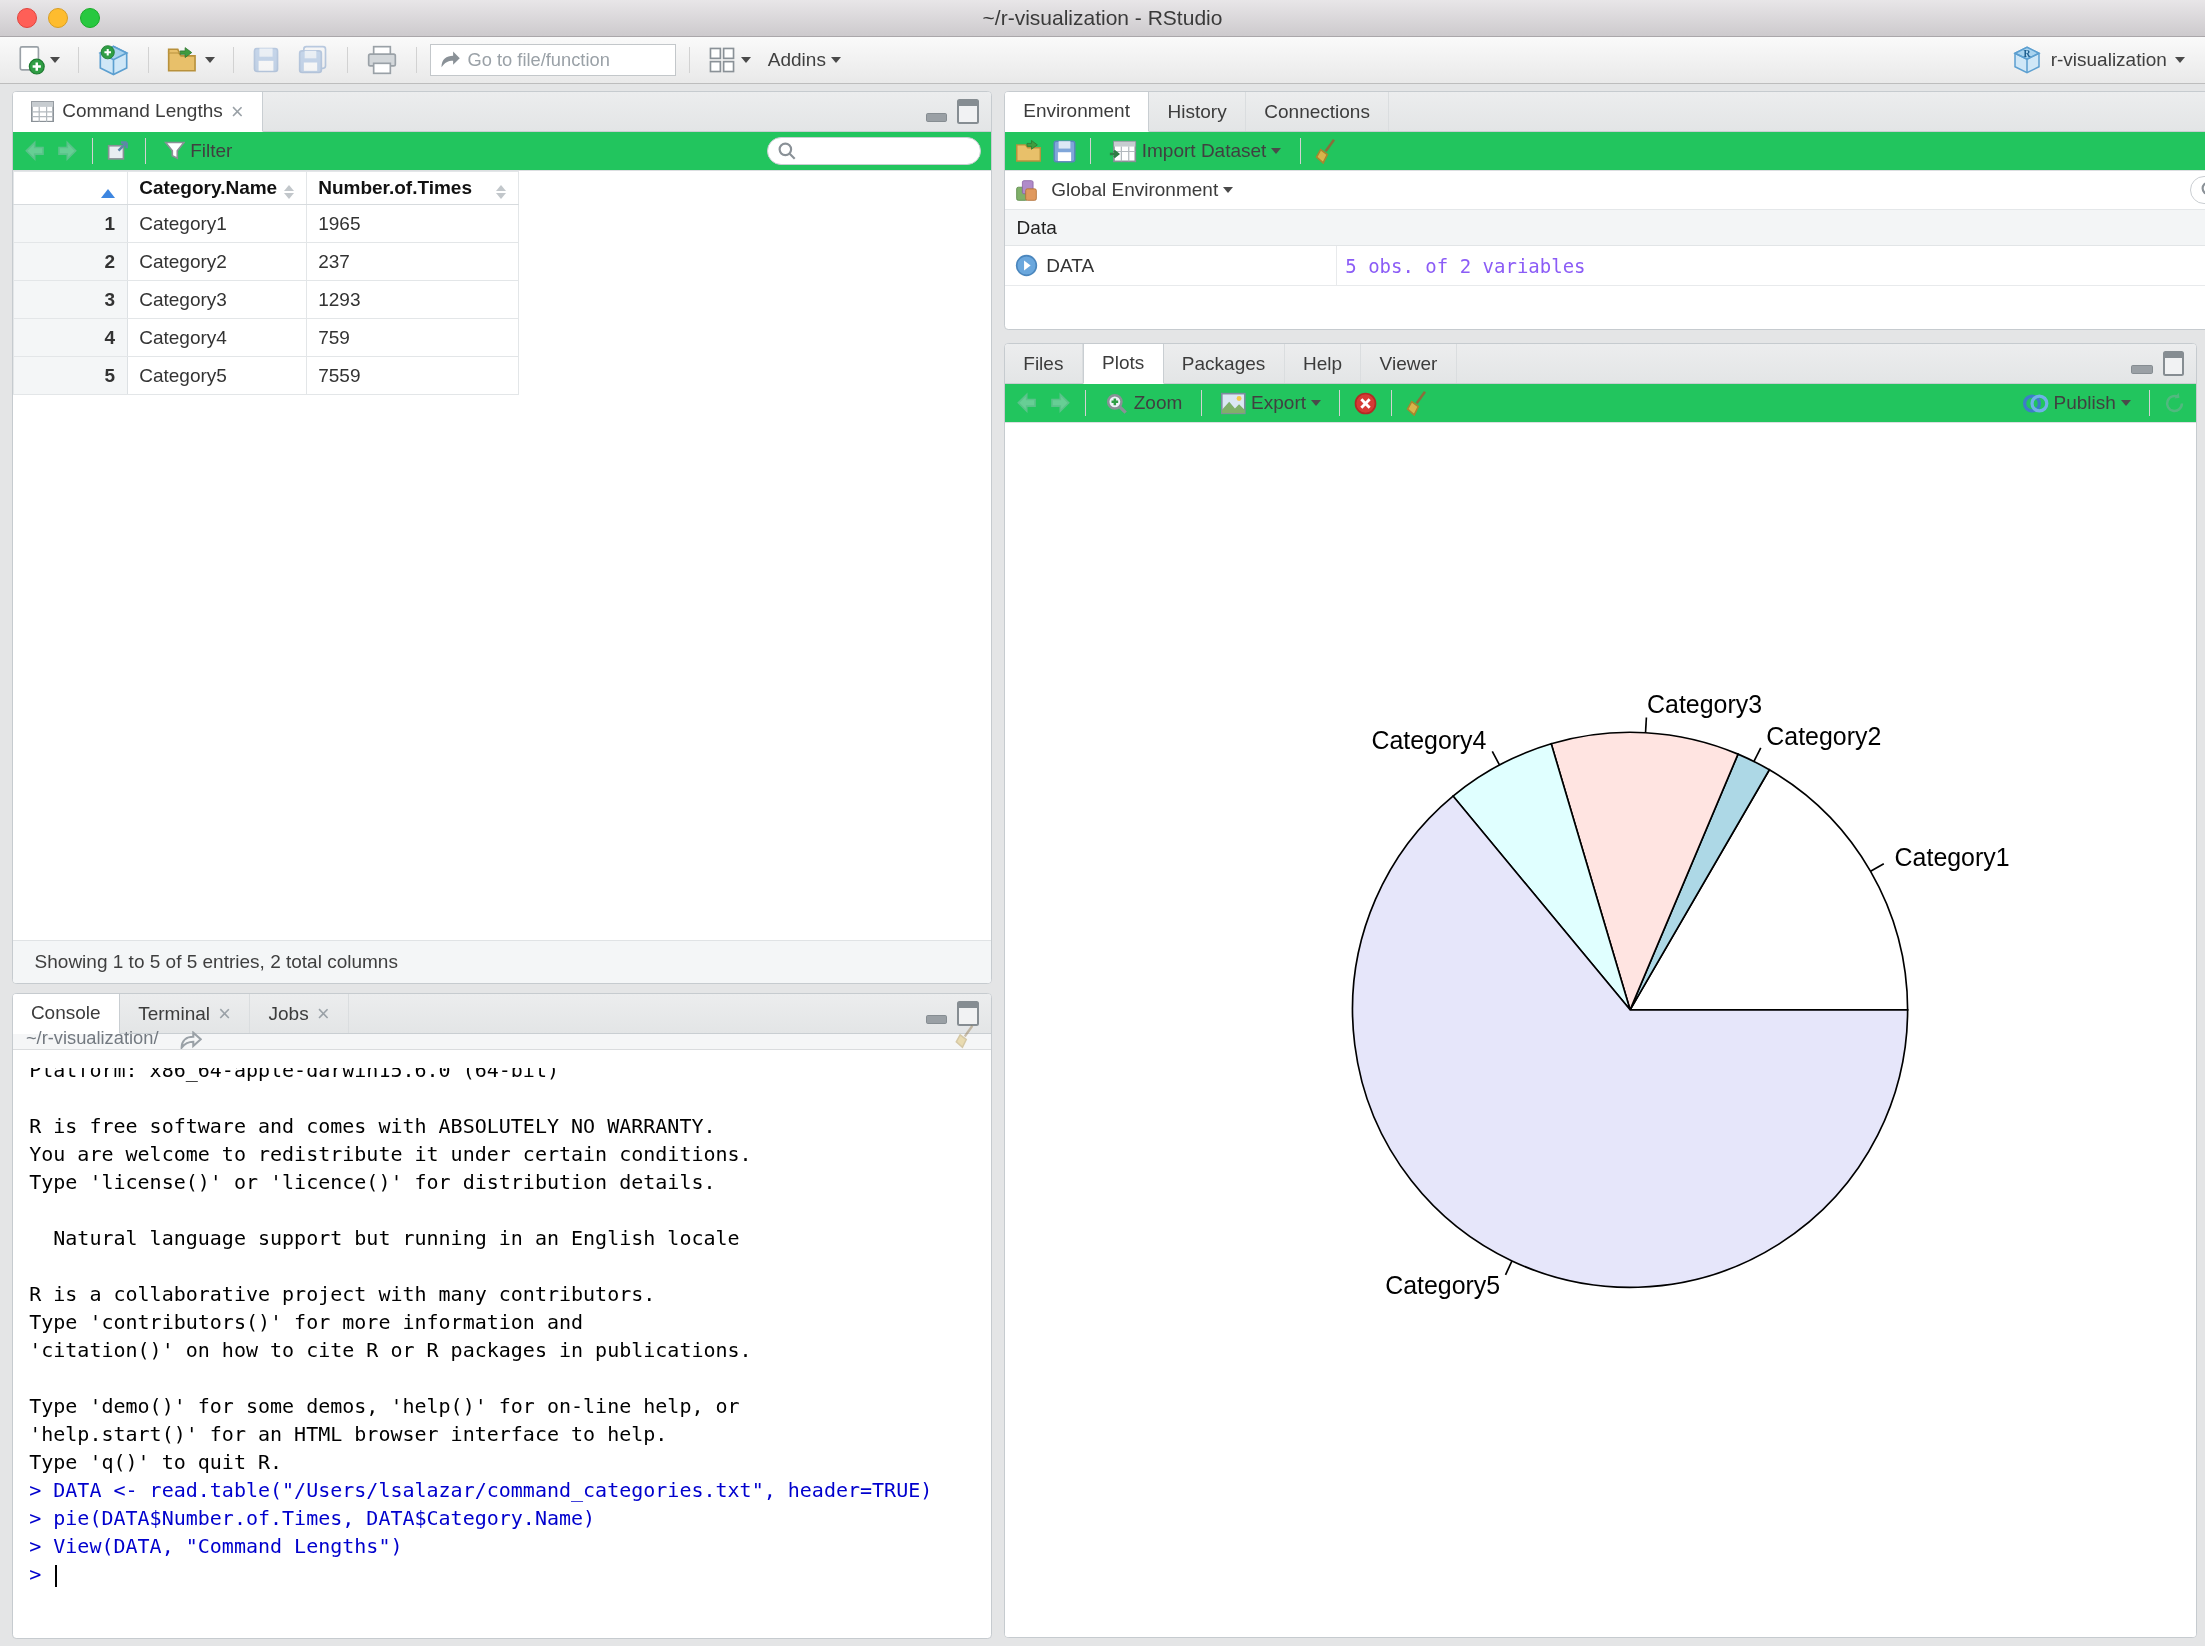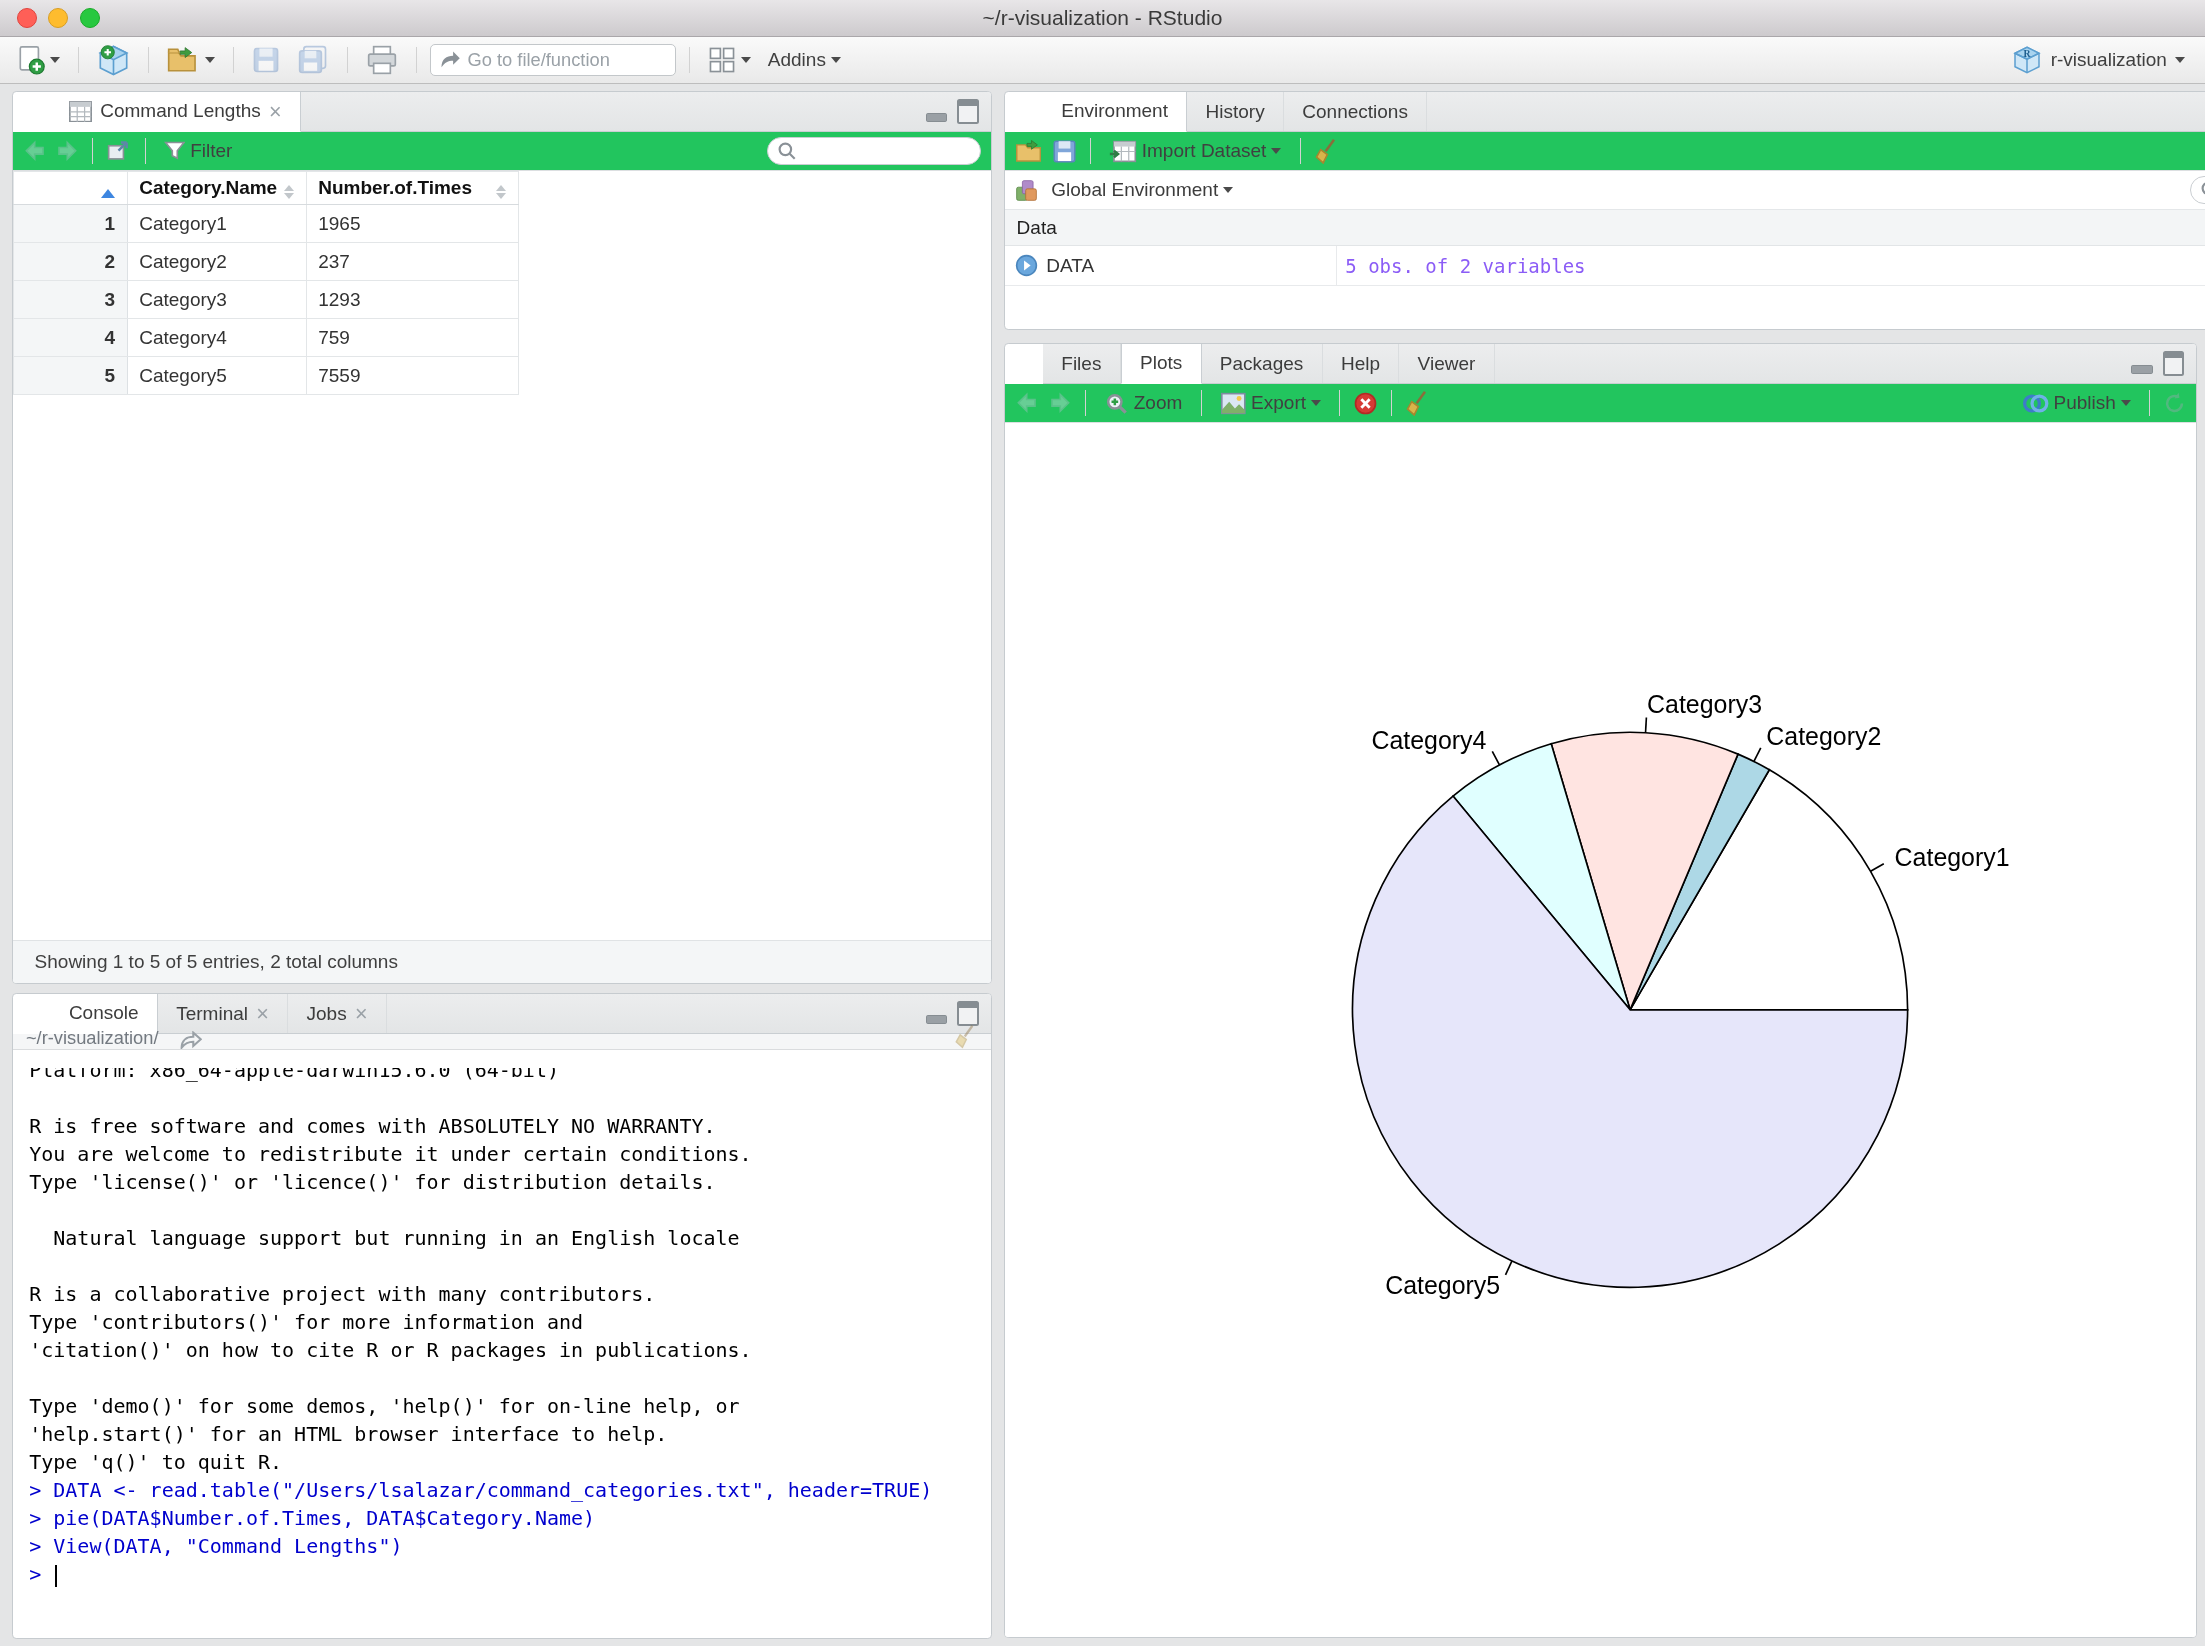--- a/index.html
+++ b/index.html
@@ -19,36 +19,36 @@
 
   .main-toolbar { position:absolute; left:0; top:37px; width:2205px; height:47px;
     background:linear-gradient(#fafafa,#e9e9e9); border-bottom:0.8px solid #bdbdbd;
     display:flex; align-items:center; padding:0 11.6px; gap:6.6px; font-size:19px; color:#404040; }
   .vsep { width:0.8px; height:26.6px; background:#d2d2d2; margin:0 6.6px; }
   .tb-btn { display:flex; align-items:center; gap:5px; padding:3.3px 5px; border-radius:3.3px; }
   .faded { opacity:.4; }
   .caret { width:0; height:0; border-left:5.8px solid transparent; border-right:5.8px solid transparent;
     border-top:6.6px solid #4a4a4a; display:inline-block; }
   .goto-box { display:flex; align-items:center; gap:6.6px; background:#fff; border:0.8px solid #c3c7ca;
-    border-radius:5px; height:32px; width:246px; padding:0 8.3px; }
+    border-radius:0; height:32px; width:246px; padding:0 8.3px; }
   .goto-box input { border:none; outline:none; font-size:18.3px; color:#444; width:191px;
     font-family:"Liberation Sans", sans-serif; background:transparent; }
   .goto-box input::placeholder { color:#9aa1a7; }
   .spacer { flex:1; }
   .proj-chooser { display:flex; align-items:center; gap:8.3px; margin-right:8.3px; }
 
   
   .pane { position:absolute; background:#fff; border:0.8px solid #c6cbcf; border-radius:4.2px; overflow:hidden; }
   #viewer-pane  { left:11.6px;   top:91px;  width:980px; height:893px; }
   #console-pane { left:11.6px;   top:993px; width:980px; height:646px; }
   #env-pane     { left:1004px; top:91px;  width:1393px; height:239px; }
   #plots-pane   { left:1004px; top:343px;  width:1193px; height:1295px; }
 
   .tabbar { height:40px; display:flex; align-items:stretch;
-    background:linear-gradient(#ecedee,#e3e5e6); border-bottom:0.8px solid #c9ced2;margin-left:38px; }
+    background:linear-gradient(#ecedee,#e3e5e6); border-bottom:0.8px solid #c9ced2; }
   .tab { display:flex; align-items:center; gap:8.3px; padding:0 18.3px; font-size:19px; color:#3c3c3c;
     border-right:0.8px solid #dadddf; }
   .tab.active { background:#fff; border-left:0.8px solid #c9ced2; border-right:0.8px solid #c9ced2;
     margin-bottom:-0.8px; border-bottom:0.8px solid #fff; }
   .tab.first.active { border-left:none; }
   .tab-close { font-size:21.6px; color:#9aa1a7; line-height:1; }
   .pm-icons { margin-left:auto; display:flex; align-items:center; gap:10px; padding-right:11.6px; }
   .pm-min { width:21.6px; height:9.1px; background:#9aa0a5; border:1.7px solid #868d92; border-radius:1.7px; margin-top:11.6px; }
   .pm-max { width:21.6px; height:25px; border:2.5px solid #868d92; border-radius:2.5px; background:#f1f2f3; border-top-width:7.5px; }
 

